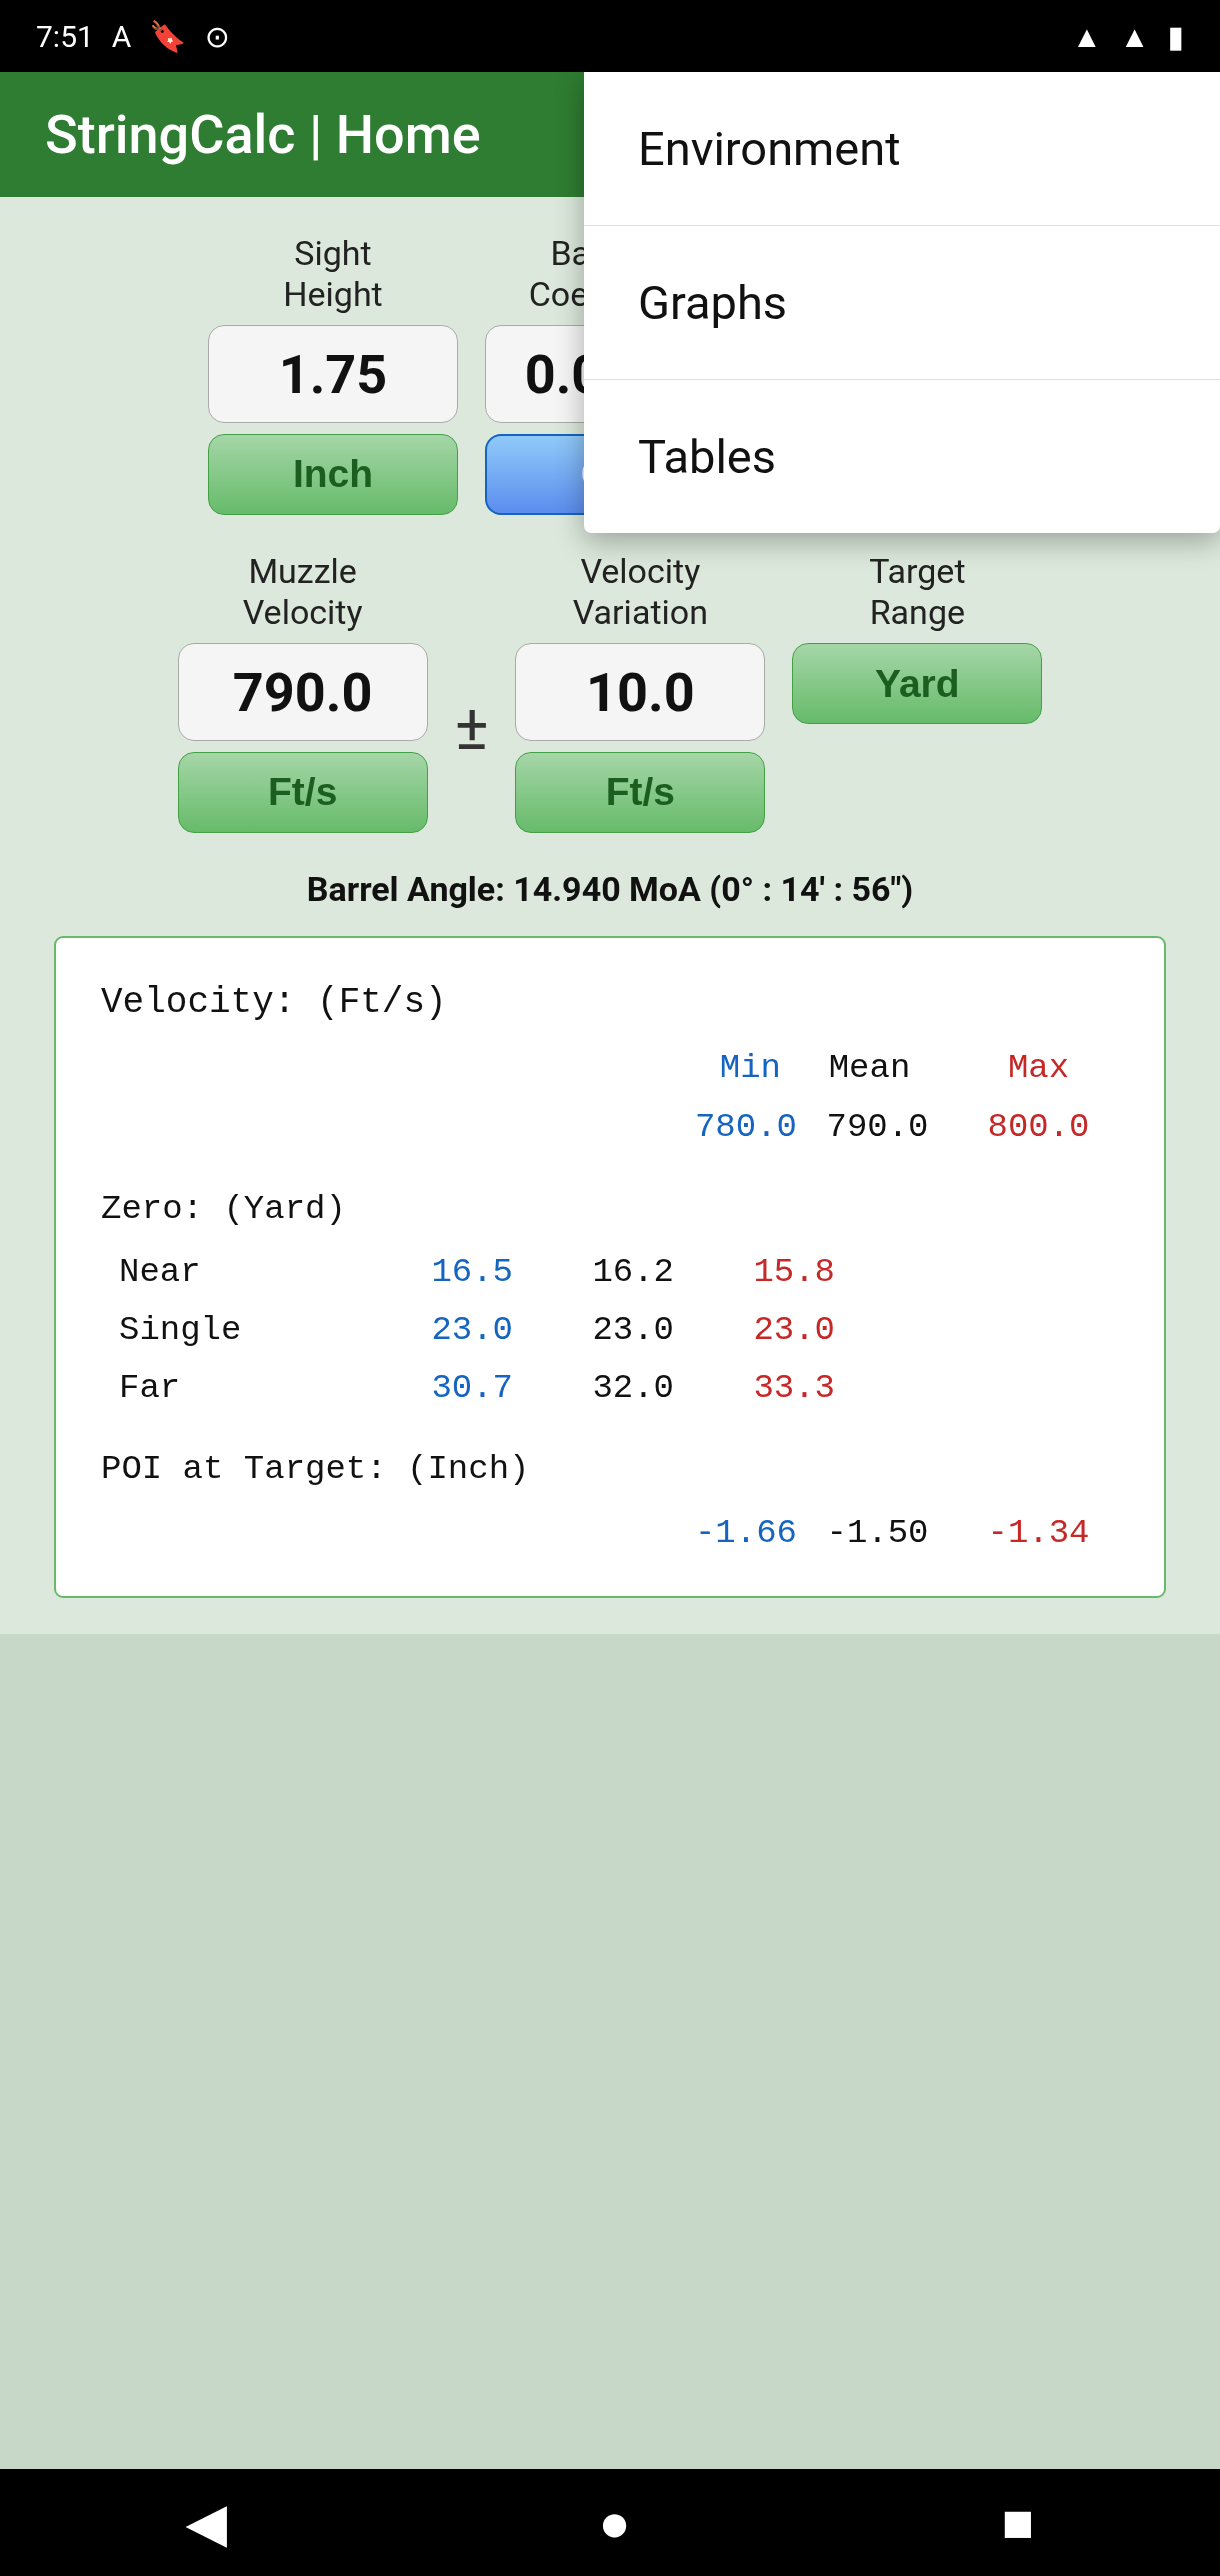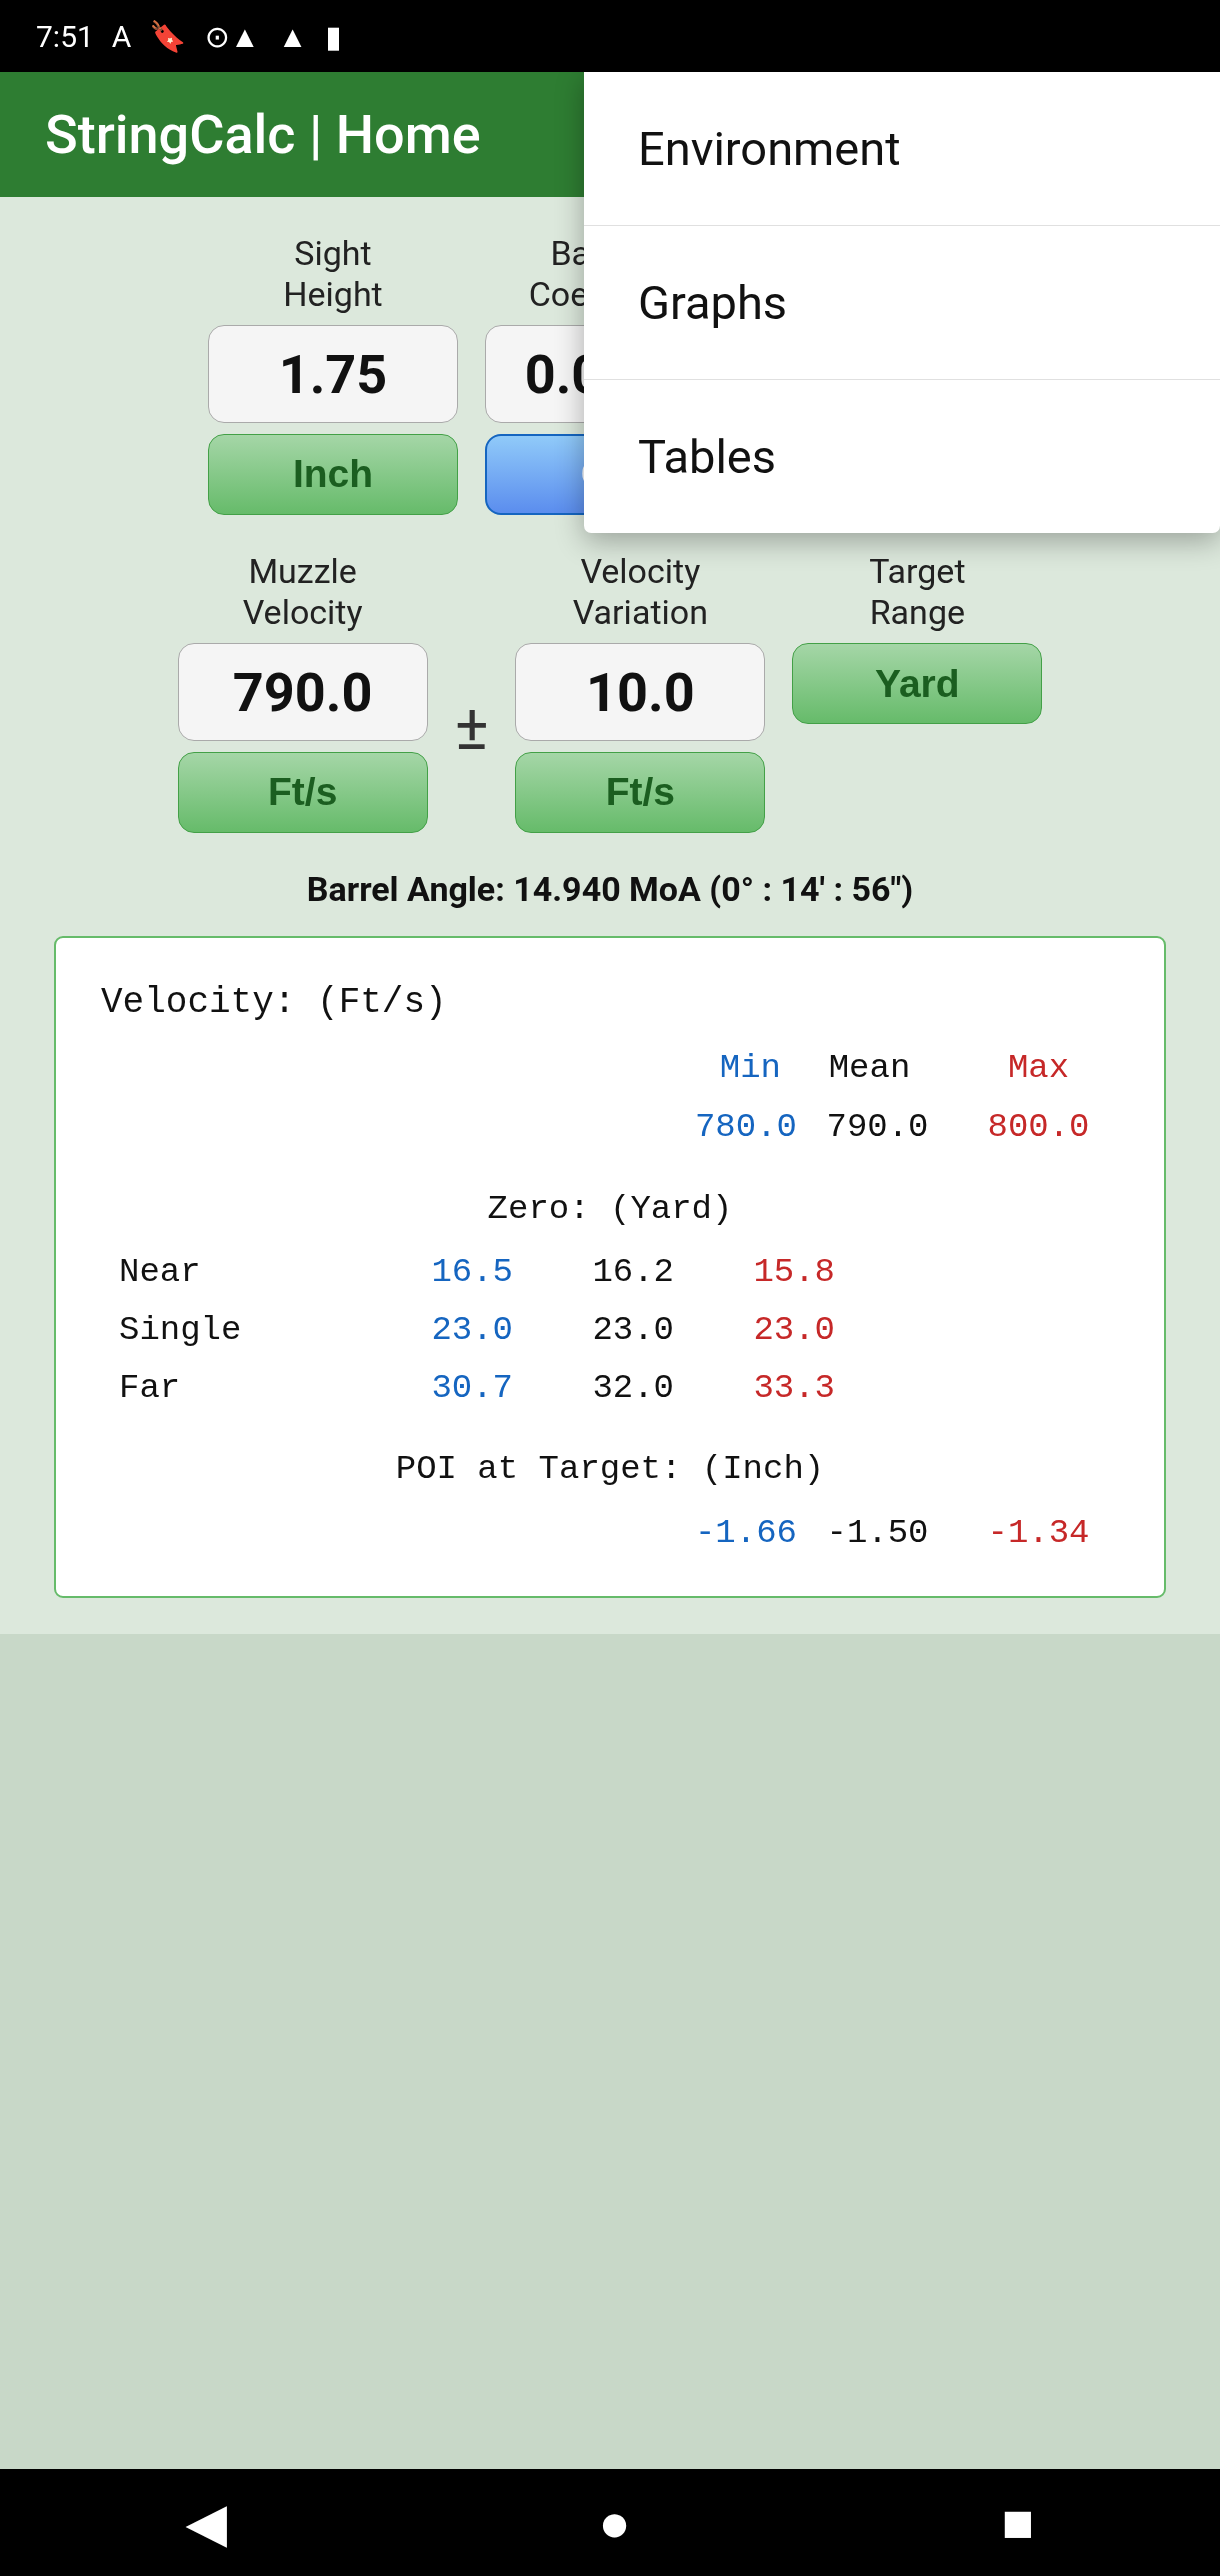--- a/index.html
+++ b/index.html
@@ -12,20 +12,21 @@
       position: relative;
     }
 
     
     .status-bar {
       width: 100%;
       height: 72px;
       background: #000;
       display: flex;
       align-items: center;
+      justify-content: space-between;
       padding: 0 36px;
       color: #fff;
       font-size: 30px;
     }
     .status-bar-left { display: flex; align-items: center; gap: 18px; }
     .status-bar-right { display: flex; align-items: center; gap: 18px; }
 
     
     .app-bar {
       width: 100%;
@@ -147,21 +148,20 @@
 
     .results-values {
       display: flex;
       justify-content: flex-end;
       gap: 0;
       margin-bottom: 27px;
     }
 
     .results-subtitle {
       margin: 18px 0 9px 0;
-      text-align: center;
     }
     .results-data-row {
       display: flex;
       margin-bottom: 3.6px;
       margin-left: 18px;
     }
     .row-label { width: 233px; color: #111; }
     .val-min { width: 161px; text-align: right; color: #1565c0; }
     .val-mean { width: 161px; text-align: right; color: #111; }
     .val-max { width: 161px; text-align: right; color: #c62828; }

